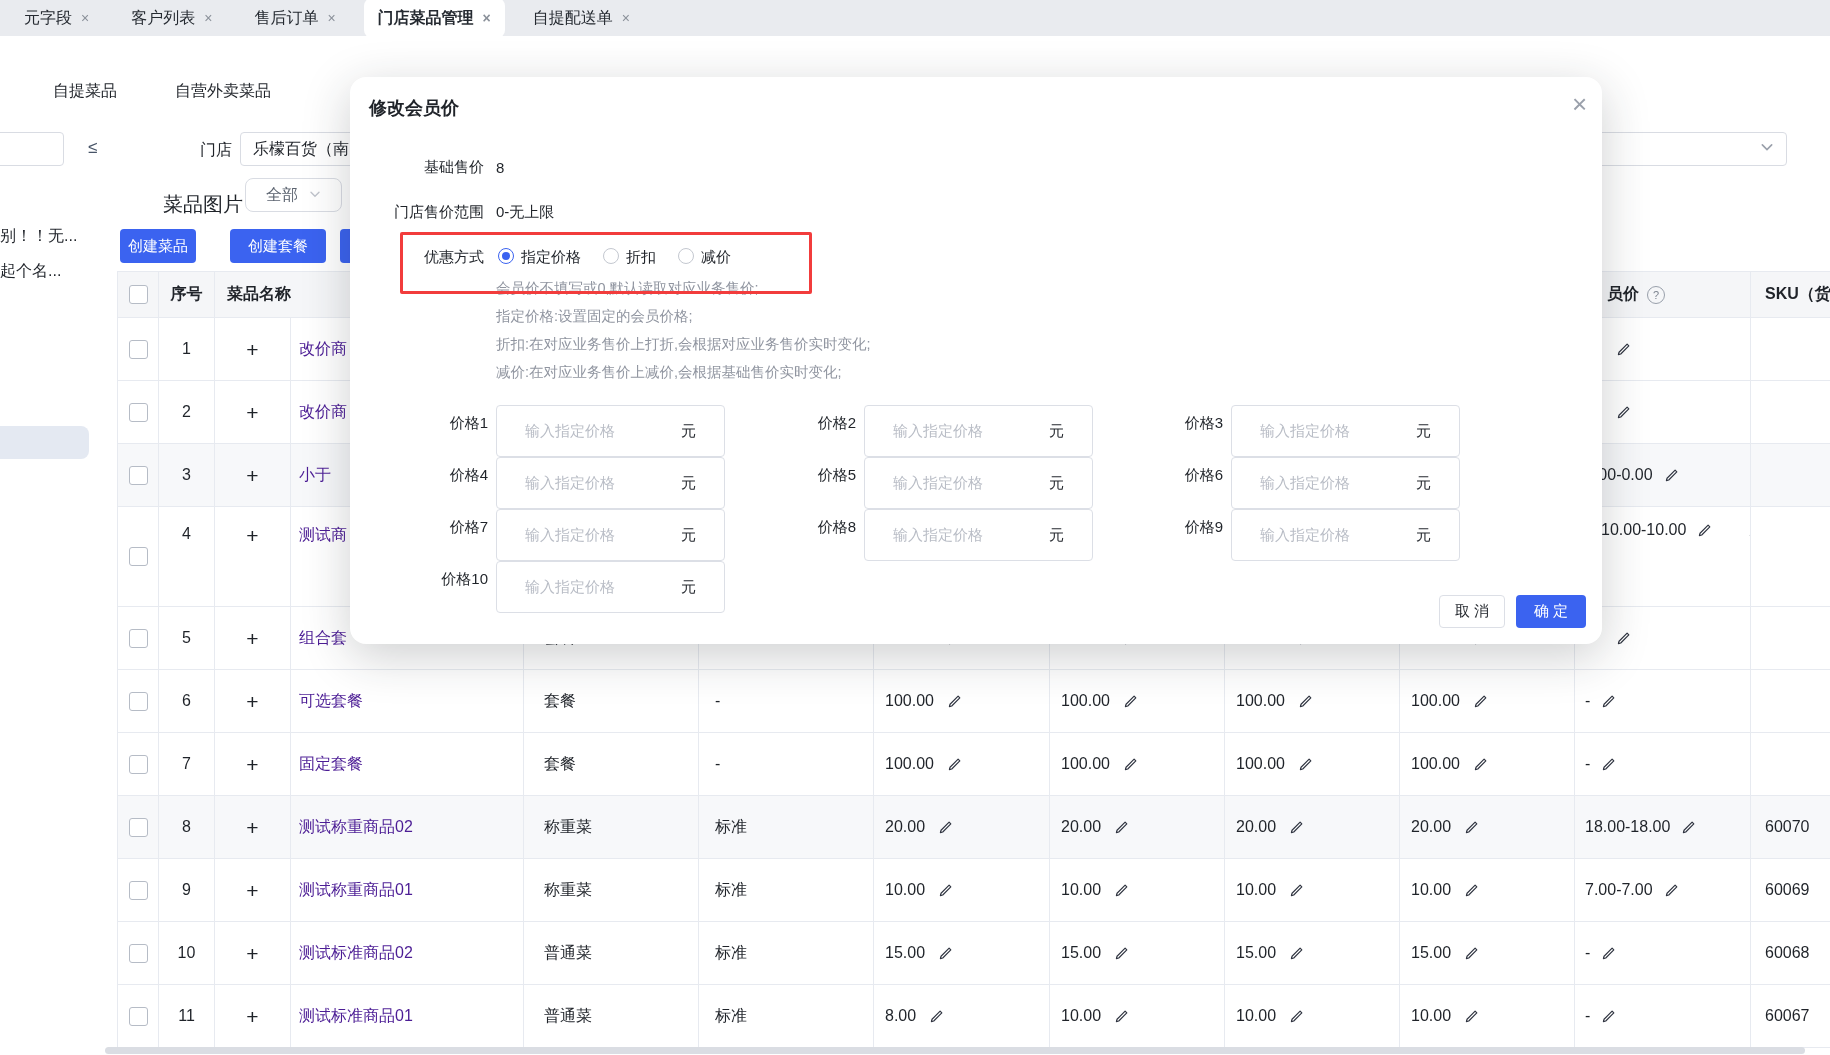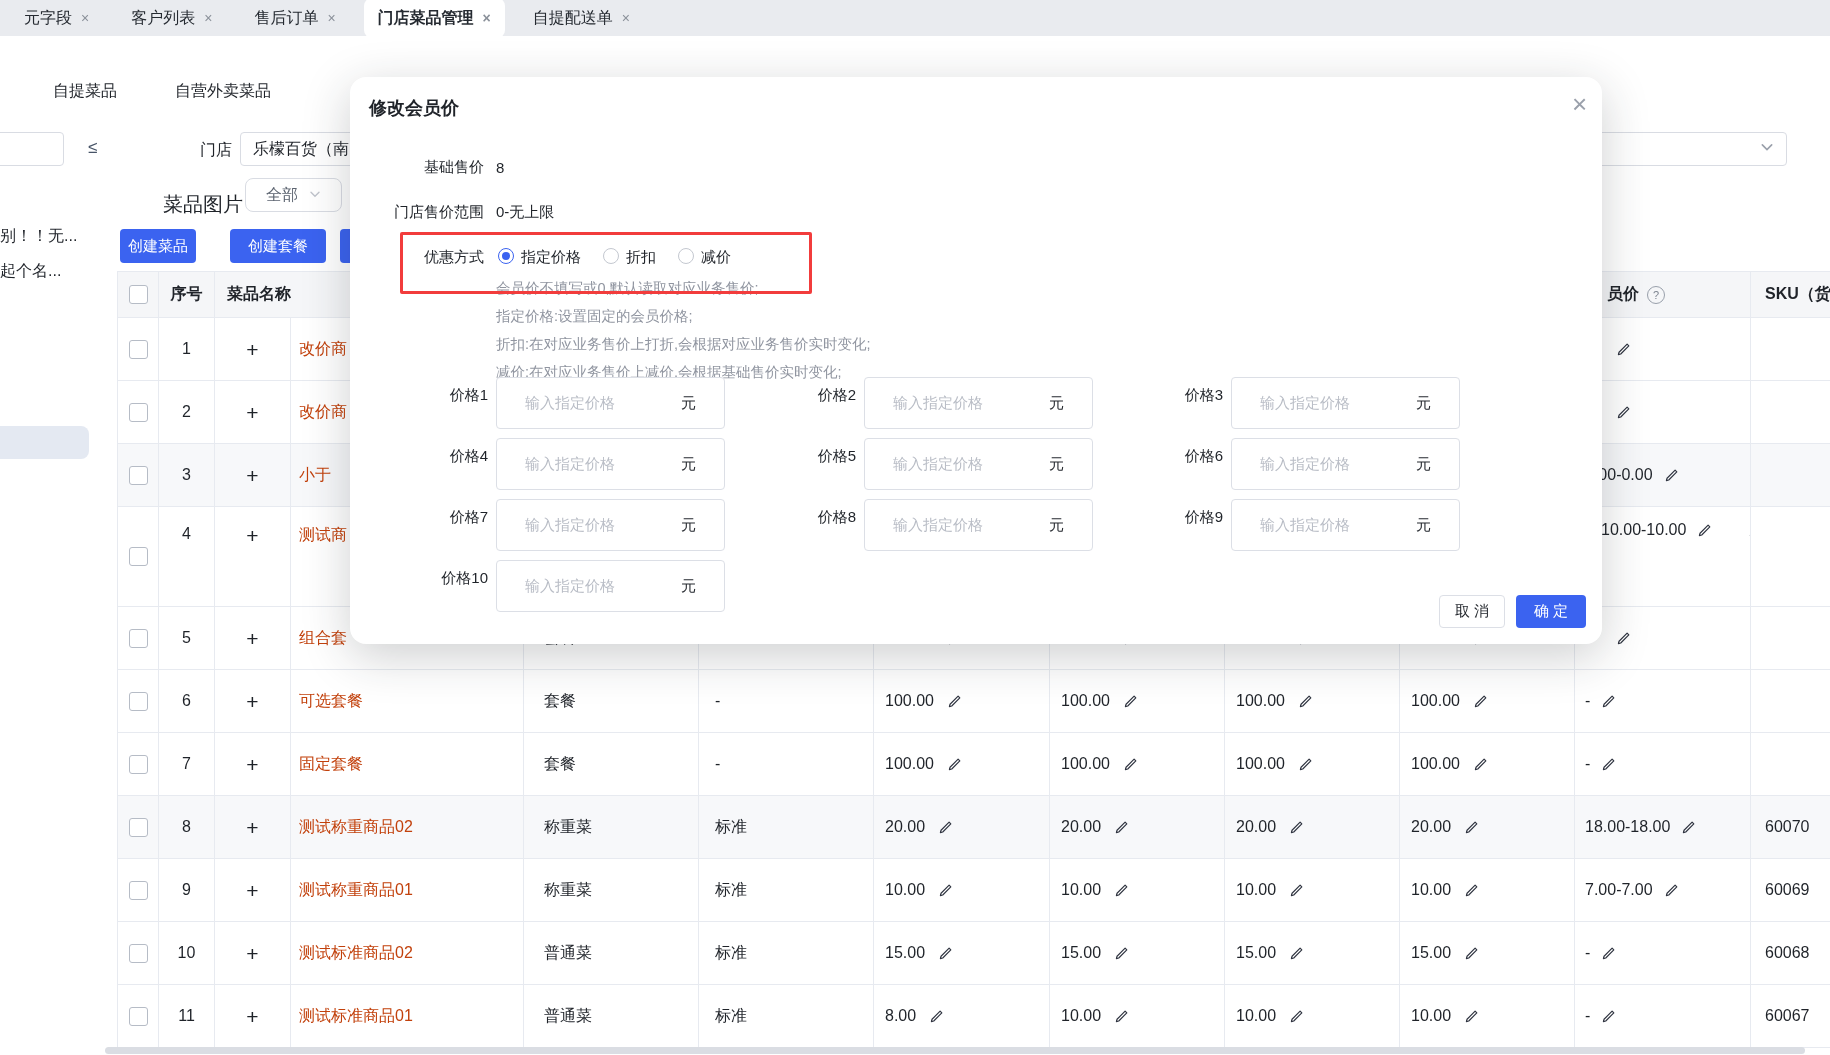--- a/index.html
+++ b/index.html
@@ -55,21 +55,21 @@
   .c-nameh{padding-left:12px}
   .c-name{padding-left:8px}
   .c-cat{padding-left:20px}
   .c-type{padding-left:16px}
   .c-price{padding-left:11px}
   .c-member{padding-left:10px}
   .c-memberh{padding-left:32px}
   .c-sku{padding-left:14px}
   .cb{width:17px;height:17px;border:1.5px solid #b6bcc6;border-radius:3px;background:#fff;cursor:pointer;flex:none}
   .plus{font-size:21px;color:#1f2329;cursor:pointer;line-height:1}
-  .dlink{color:#c2410c;cursor:pointer;white-space:nowrap}
+  .dlink{color:#4c1d95;cursor:pointer;white-space:nowrap}
   .pv{white-space:nowrap}
   .iconwrap{display:inline-flex;margin-left:12px;cursor:pointer;flex:none}
   .c-member .iconwrap{margin-left:10px}
   .mspacer{width:20px;display:inline-block}
   .trow.tall .tc{align-items:flex-start;padding-top:18px}
   .trow.tall .c-cb{align-items:center;padding-top:0}
   .trow.tall .c-member{padding-top:14px}
   .mtall{display:flex;gap:24px;padding-left:16px}
   .mline{display:flex;align-items:center}
   .info{width:16px;height:16px;border:1px solid #99a0ab;border-radius:50%;color:#7d8590;font-size:11px;
@@ -87,21 +87,21 @@
   .radios{display:flex;align-items:center;gap:22px;margin-left:8px}
   .radio{display:flex;align-items:flex-start;gap:7px;cursor:pointer}
   .rdot{width:16px;height:16px;border-radius:50%;border:1px solid #c4c8d0;box-sizing:border-box;
         display:inline-flex;align-items:center;justify-content:center;background:#fff;flex:none}
   .rdot.checked{border-color:#3b63f0}
   .rdot.checked::after{content:"";width:8px;height:8px;border-radius:50%;background:#3b63f0}
   .rlabel{font-size:15px}
   .red-box{position:absolute;left:50px;top:155px;width:406px;height:56px;border:3px solid #f23c3c;
            border-radius:2px;pointer-events:none;z-index:5}
   .help{position:absolute;left:146px;top:197px;font-size:14.5px;color:#9095a0;line-height:28px;white-space:nowrap}
-  .pgrid{position:absolute;left:6px;top:300px;display:grid;grid-template-columns:140px 229px 139px 229px 138px 229px;row-gap:9px}
+  .pgrid{position:absolute;left:6px;top:328px;display:grid;grid-template-columns:140px 229px 139px 229px 138px 229px;}
   .plabel{text-align:right;padding-right:8px;font-size:15px;line-height:36px;box-sizing:border-box}
   .pinput{height:52px;border:1px solid #dcdfe6;border-radius:4px;box-sizing:border-box;display:flex;
           align-items:center;padding:0 28px;cursor:text;background:#fff}
   .ph{flex:1;color:#b9bdc6;font-size:15px}
   .unit{font-size:15px;color:#1f2329}
   .btn-cancel{position:absolute;left:1089px;top:518px;width:66px;height:33px;background:#fff;
               border:1px solid #dcdfe6;border-radius:4px;font-size:15px;font-family:inherit;color:#1f2329;cursor:pointer}
   .btn-confirm{position:absolute;left:1166px;top:518px;width:70px;height:33px;background:#3b63f0;border:none;
                border-radius:4px;font-size:15px;font-family:inherit;color:#fff;cursor:pointer}
 </style>

